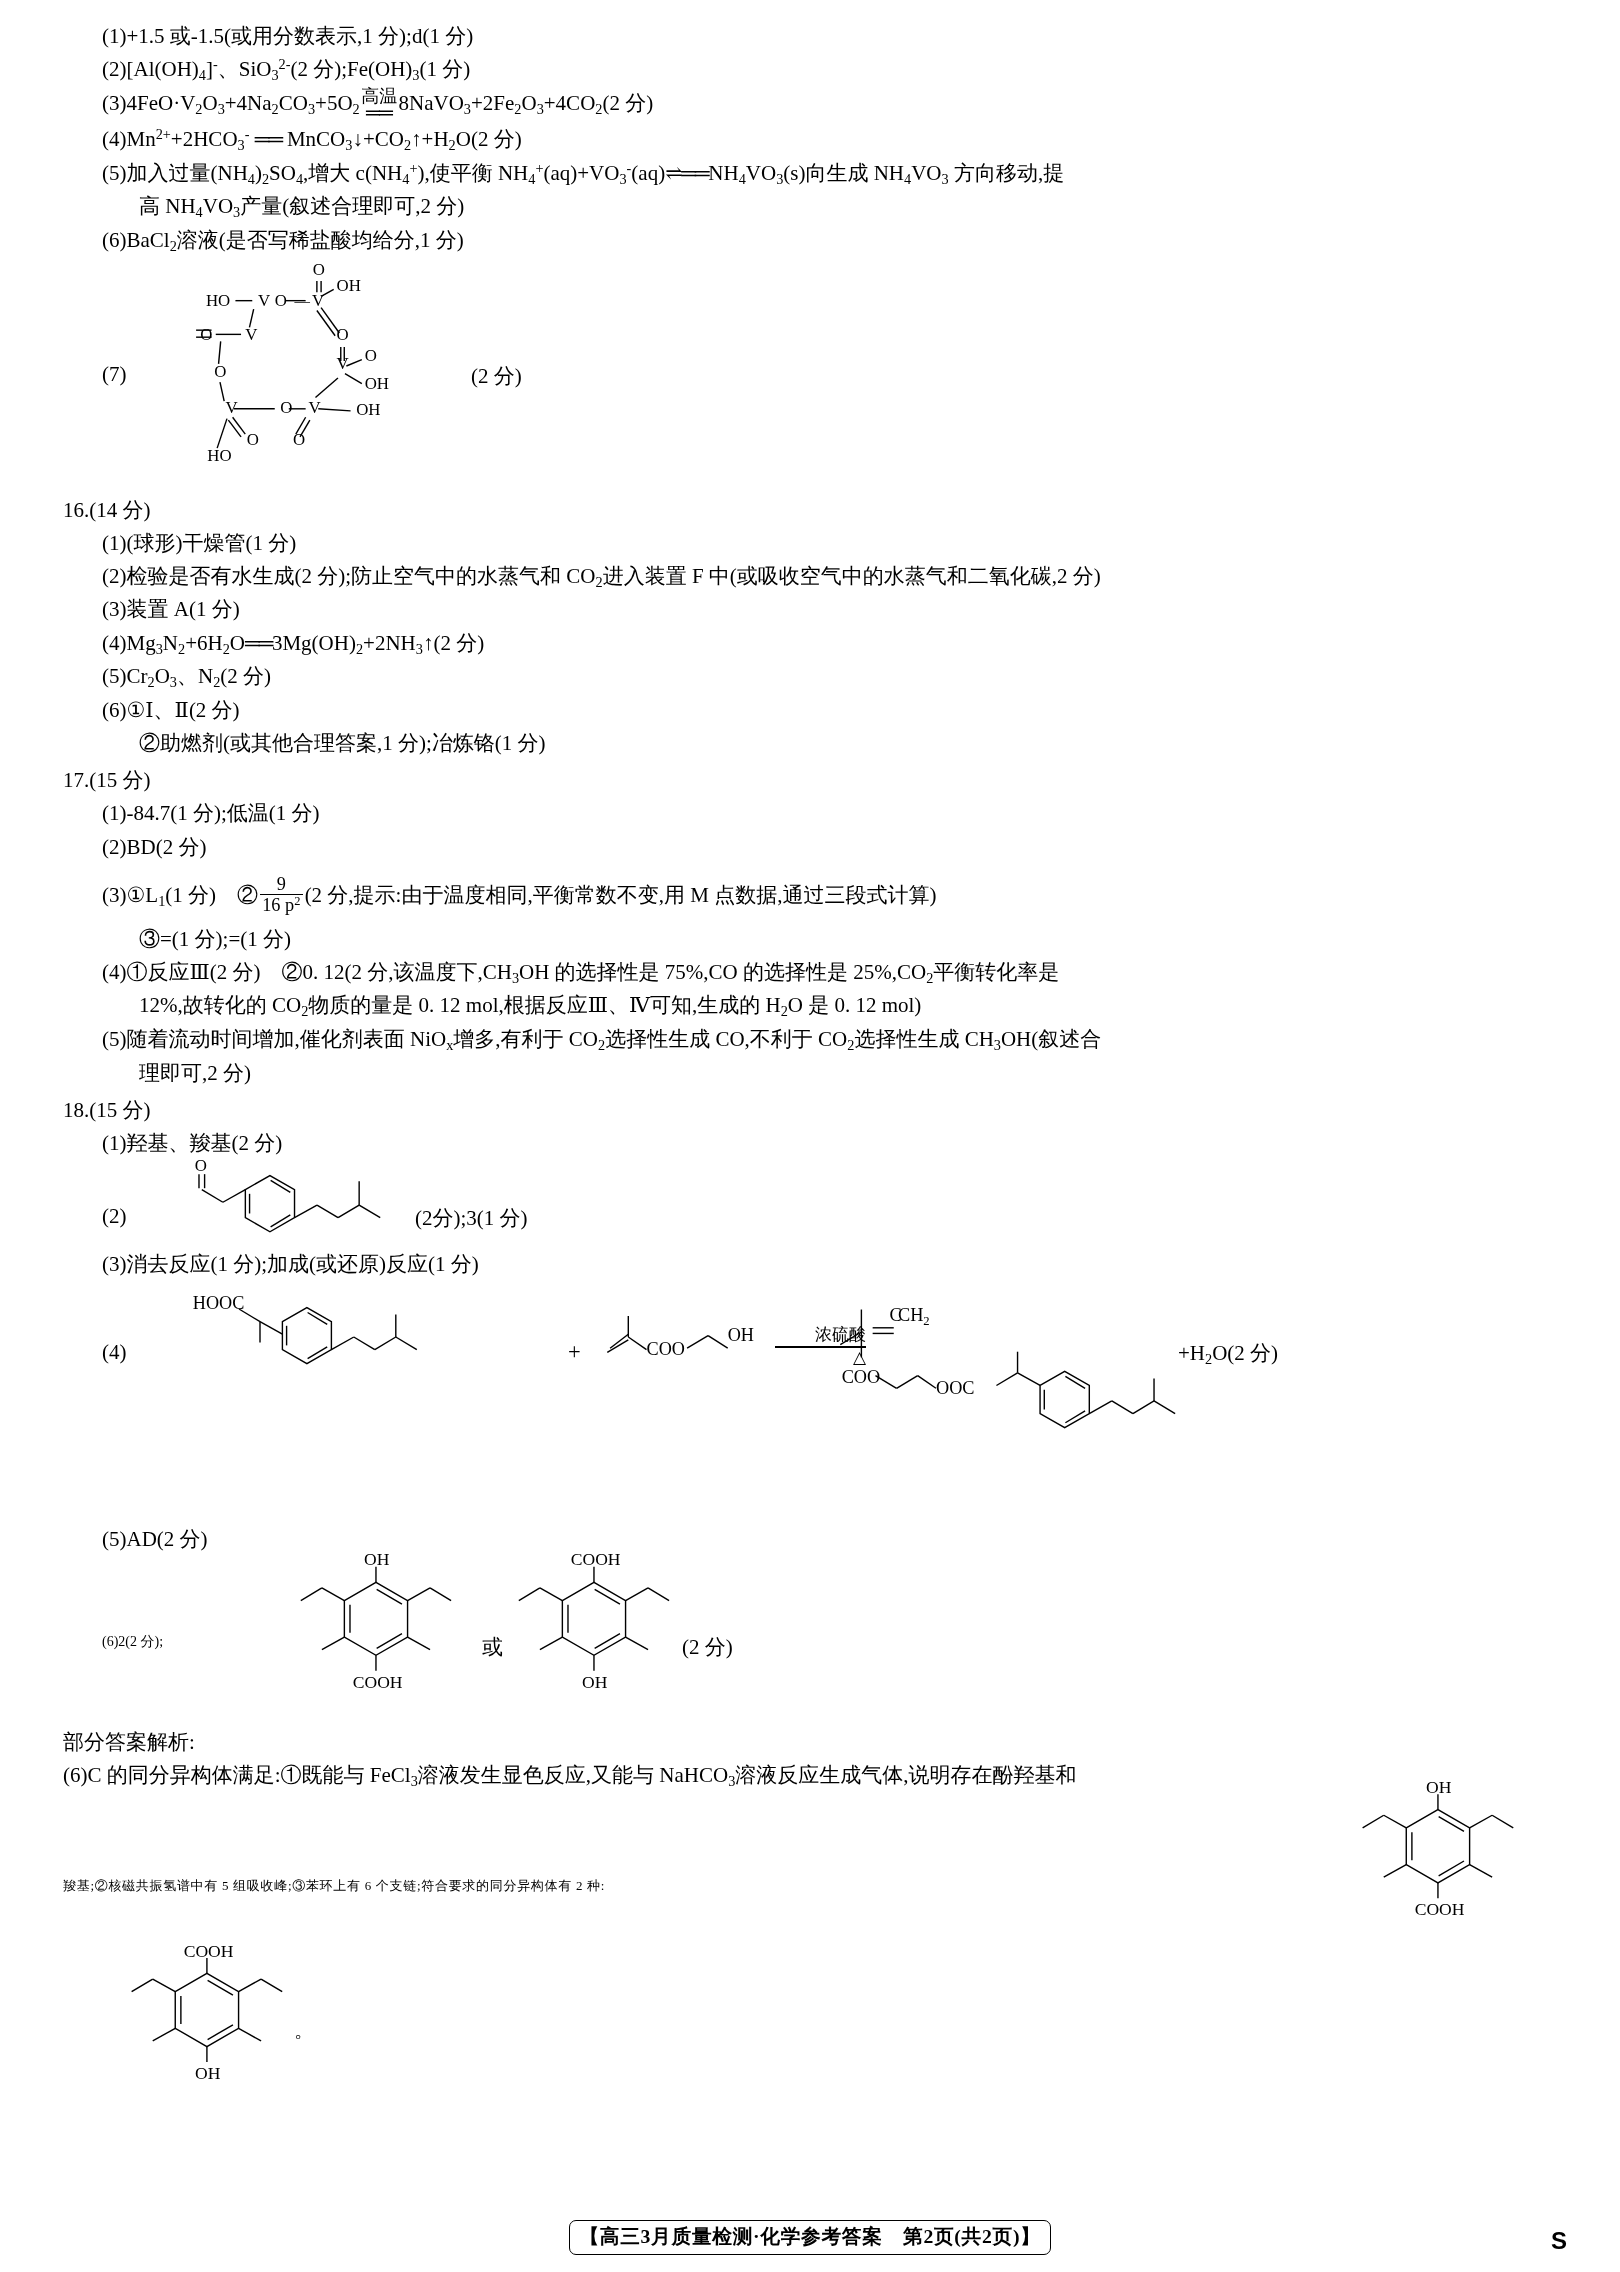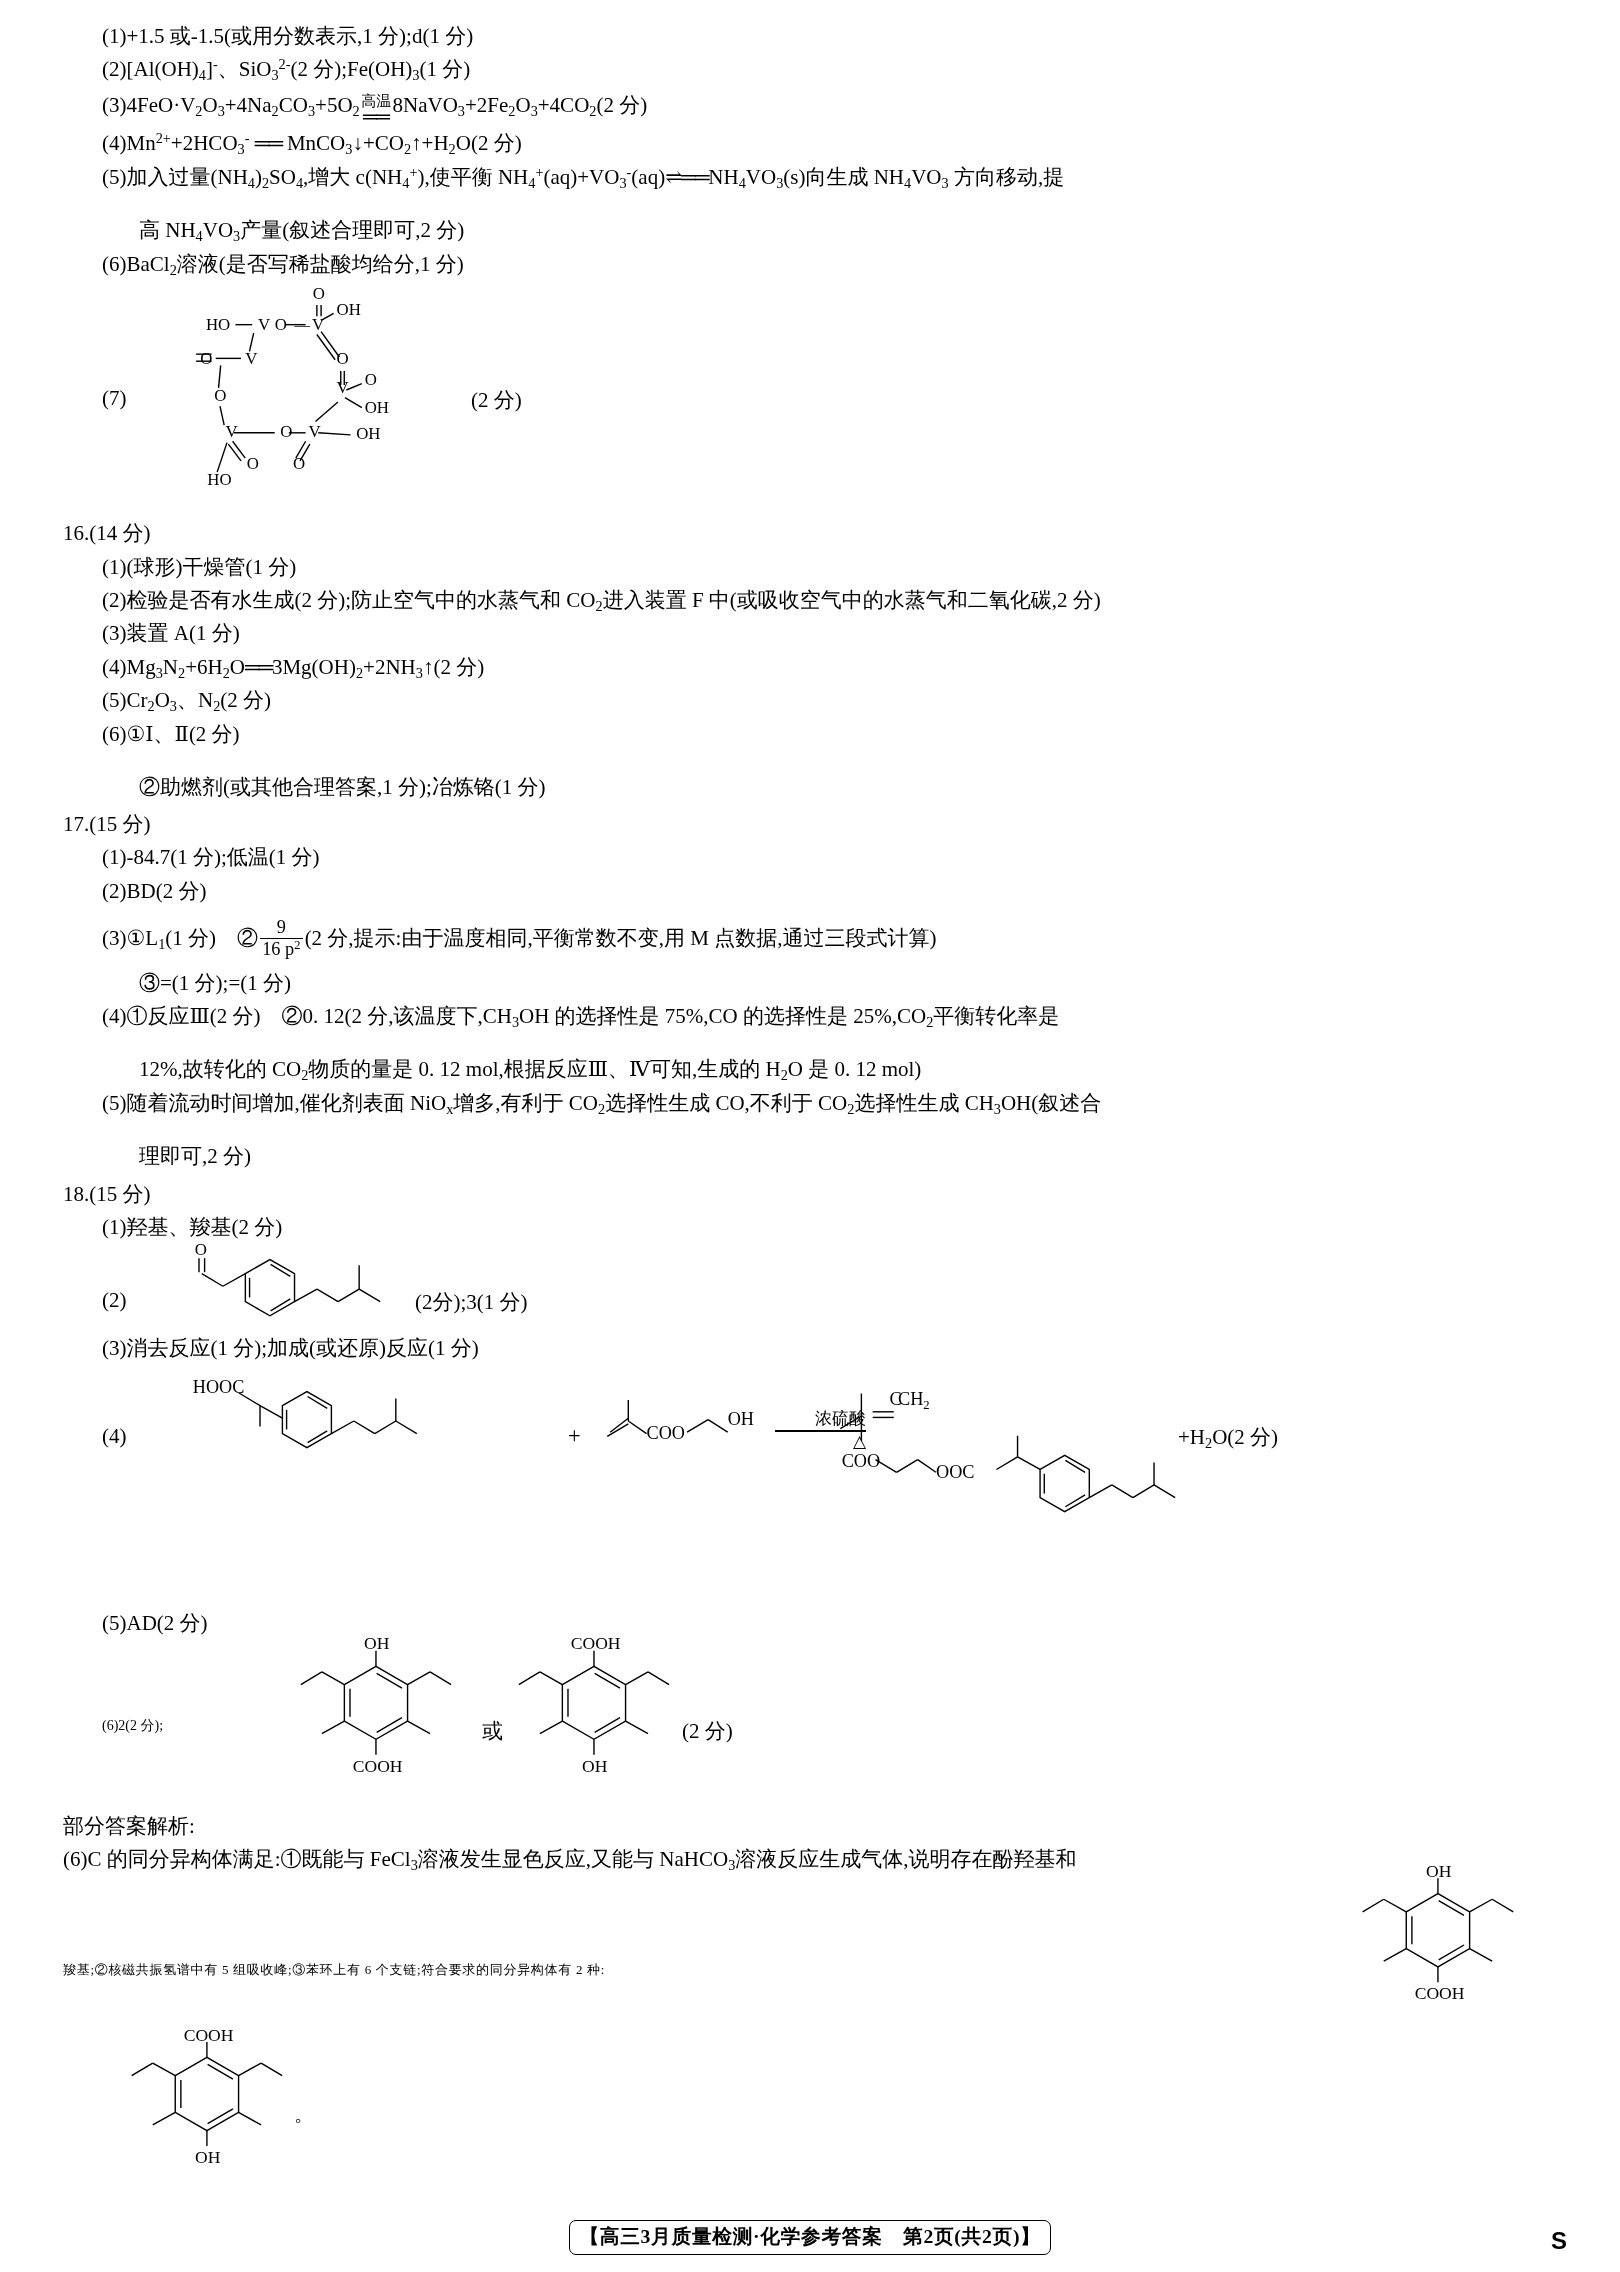--- a/index.html
+++ b/index.html
@@ -27,37 +27,36 @@
     left: 63px;
     top: 19.7px;
     width: 1498px;
   }
   .line {
     font-size: 21px;
     line-height: 1.58;
     white-space: normal;
   }
   .indent1 { margin-left: 39px; }
-  .indent2 { margin-left: 76px; margin-top: 20px; }
+  .indent2 { margin-left: 76px; }
   .qnum { font-size: 21px; line-height: 1.58; margin-top: 4.2px; }
   sub { font-size: 0.68em; vertical-align: -0.28em; }
   sup { font-size: 0.68em; vertical-align: 0.5em; }
   .cond {
     display: inline-block;
     text-align: center;
     position: relative;
     vertical-align: middle;
     line-height: 1;
     margin: 0 1.4px;
   }
   .cond .top {
-    font-size: 15px;
+    font-size: 18px;
     display: block;
     margin-bottom: -1.4px;
-    margin-top: 7px;
   }
   .cond .bar {
     display: block;
     font-size: 19.7px;
     letter-spacing: -0.7px;
   }
   .frac {
     display: inline-block;
     vertical-align: -0.55em;
     text-align: center;

